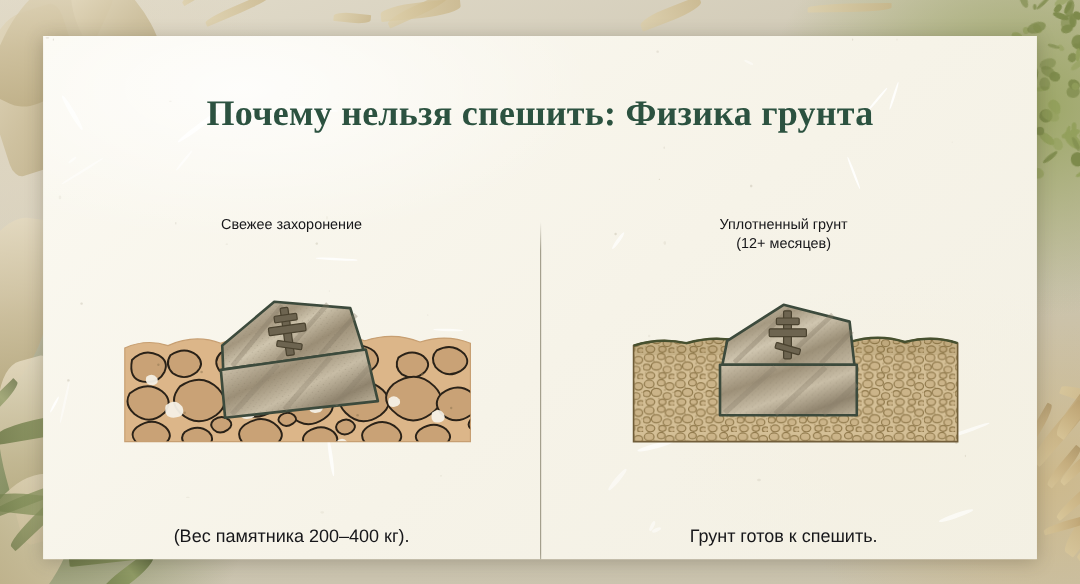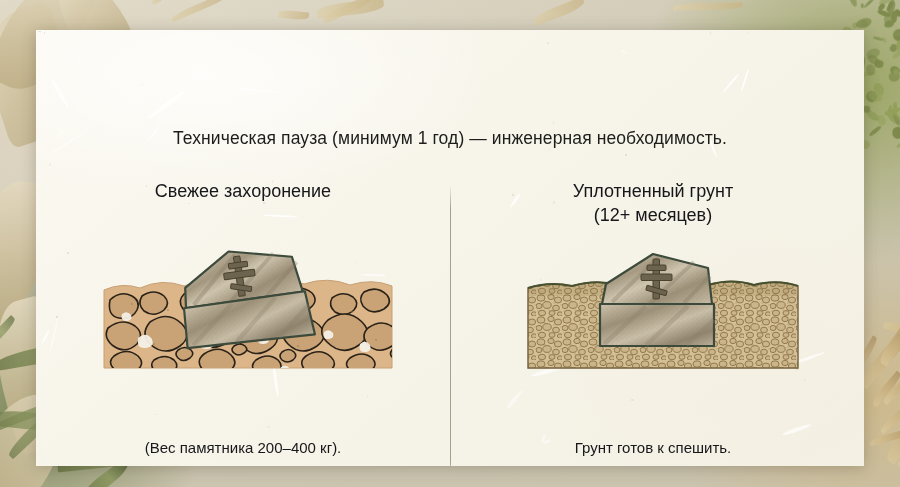--- a/index.html
+++ b/index.html
@@ -49,21 +49,21 @@
   #subtitle{
     position:absolute;left:0;right:0;top:98px;text-align:center;
     font-size:17.5px;color:#1d1d1b;letter-spacing:.1px;
   }
 
   .col{position:absolute;top:140px;width:414px;height:296px;}
   .col.left{left:0;}
   .col.right{left:410px;}
 
   .colhead{position:absolute;left:0;right:0;top:10px;text-align:center;
-    font-size:18px;color:#17171a;line-height:1.32;}
+    font-size:12px;color:#17171a;line-height:1.32;}
   .colhead .l2{display:block;}
 
   .colfoot{position:absolute;left:0;right:0;bottom:8px;text-align:center;
     font-size:15px;color:#17171a;line-height:1.42;}
   .colfoot .l2{display:block;text-align:center;}
 
   #divider{position:absolute;left:414px;top:155px;width:1px;height:300px;
     background:linear-gradient(180deg,rgba(160,155,135,0) 0%,rgba(150,145,125,.85) 8%,rgba(150,145,125,.85) 92%,rgba(160,155,135,0) 100%);}
 
   
@@ -236,21 +236,21 @@
       <div class="speck" style="left: 280.841px; top: 70.4712px; width: 2.45457px; height: 1.02056px; opacity: 0.271843;"></div>
       <div class="speck" style="left: 31.4646px; top: 222.119px; width: 1.65248px; height: 2.08692px; opacity: 0.692828;"></div>
       <div class="speck" style="left: 119.156px; top: 383.586px; width: 2.44879px; height: 1.28784px; opacity: 0.289178;"></div>
       <div class="speck" style="left: 516.58px; top: 91.6628px; width: 1.52406px; height: 2.26857px; opacity: 0.556556;"></div>
       <div class="speck" style="left: 767.687px; top: 348.703px; width: 1.17249px; height: 2.27864px; opacity: 0.539476;"></div>
       <div class="speck" style="left: 729.358px; top: 304.667px; width: 1.7137px; height: 1.20086px; opacity: 0.55131;"></div>
       <div class="speck" style="left: 152.331px; top: 172.785px; width: 1.81593px; height: 1.20479px; opacity: 0.355006;"></div>
       <div class="speck" style="left: 589.402px; top: 124.02px; width: 1.24189px; height: 1.99406px; opacity: 0.688364;"></div>
     </div>
 
-  <div id="subtitle">Техническая пауза (минимум 1 год) — инженерная необходимость.</div>
+  <div id="title">Почему нельзя спешить: Физика грунта</div>
 
   <div id="divider"></div>
 
   <div class="col left">
     <div class="colhead">
       <span>Свежее захоронение</span>
     </div>
 
     <div class="scene">
       <svg width="414" height="190" viewBox="0 0 414 190">

